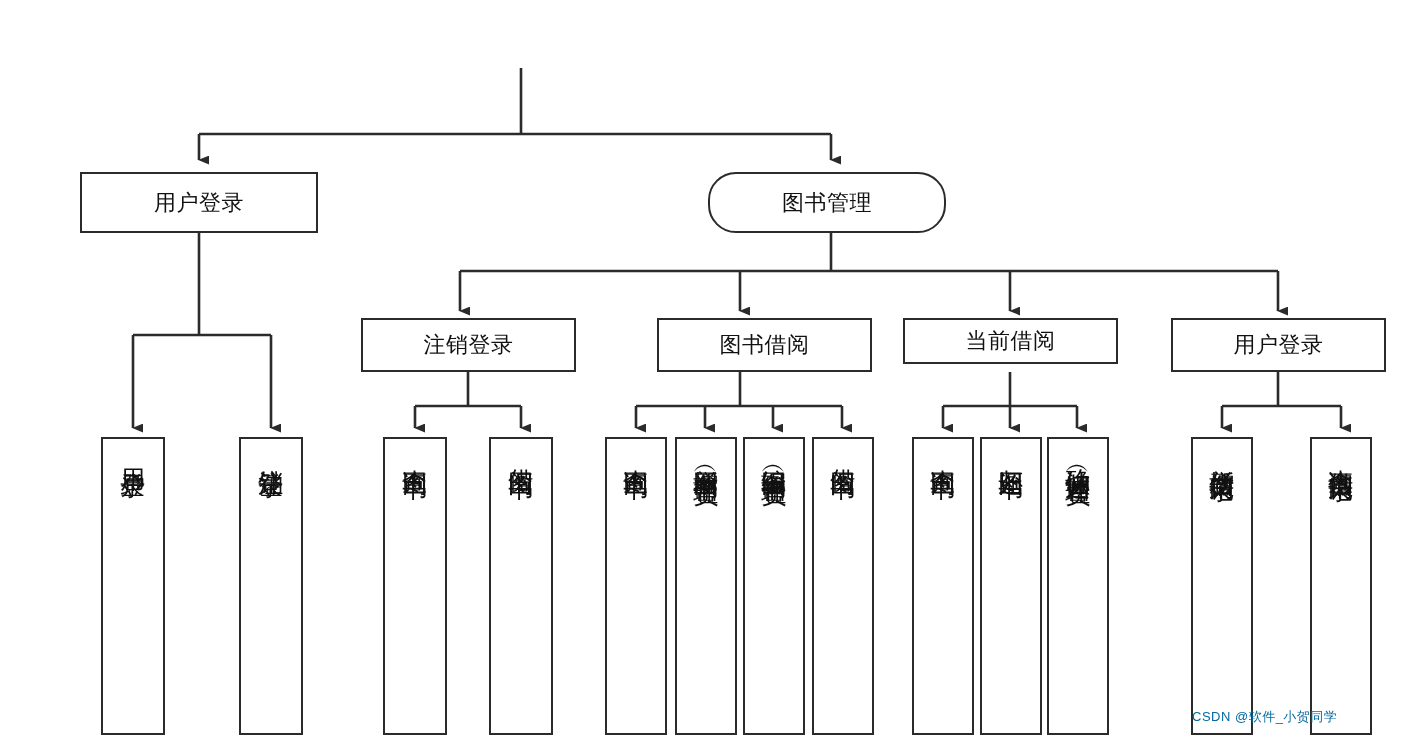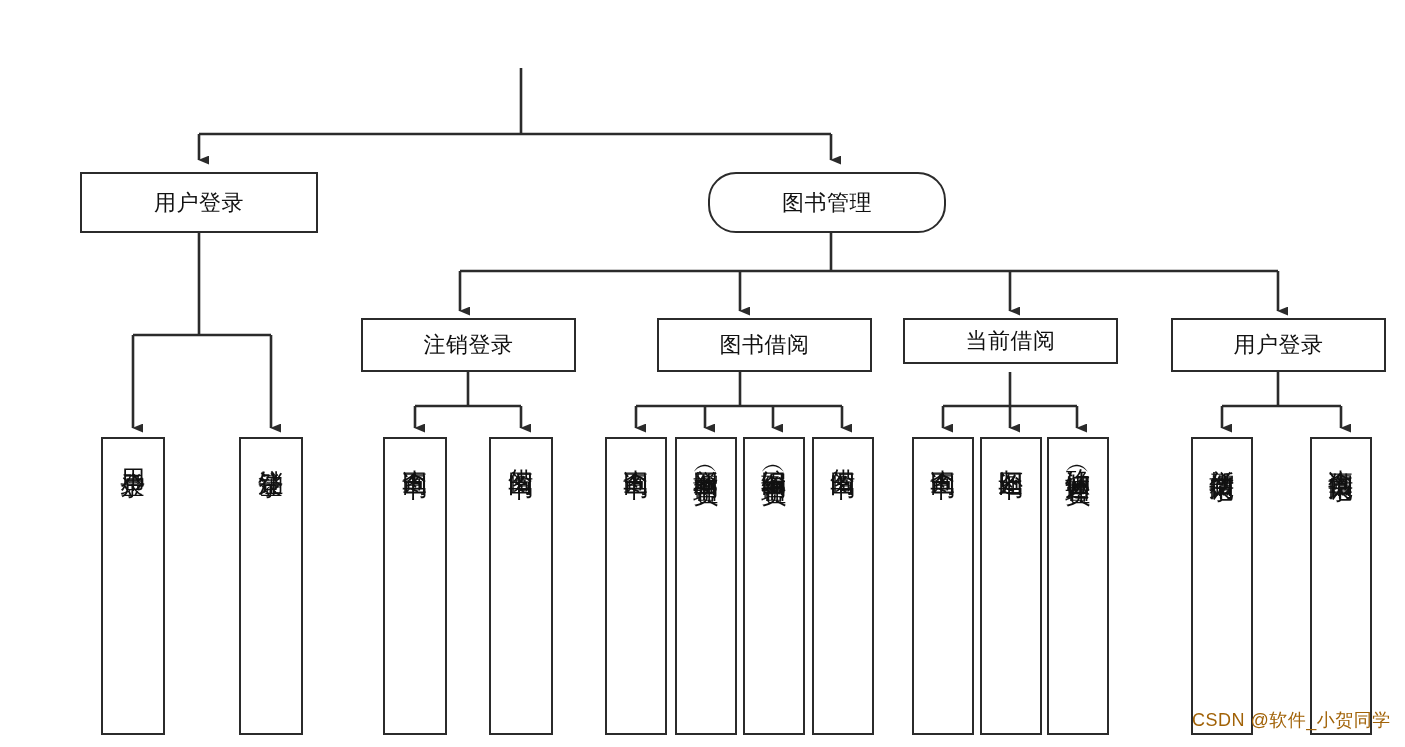--- a/index.html
+++ b/index.html
@@ -61,22 +61,22 @@
     left: 0;
     top: 0;
     width: 1405px;
     height: 747px;
     pointer-events: none;
   }
   #watermark {
     position: absolute;
     left: 1192px;
     top: 708px;
-    font-size: 18px;
-    color: #a16207;
+    font-size: 13px;
+    color: #0369a1;
     white-space: nowrap;
     letter-spacing: 0.5px;
   }
 </style>
 </head>
 <body>
 
 <div id="diagram-root">
 
   <svg id="connectors" viewBox="0 0 1405 747" width="1405" height="747">

